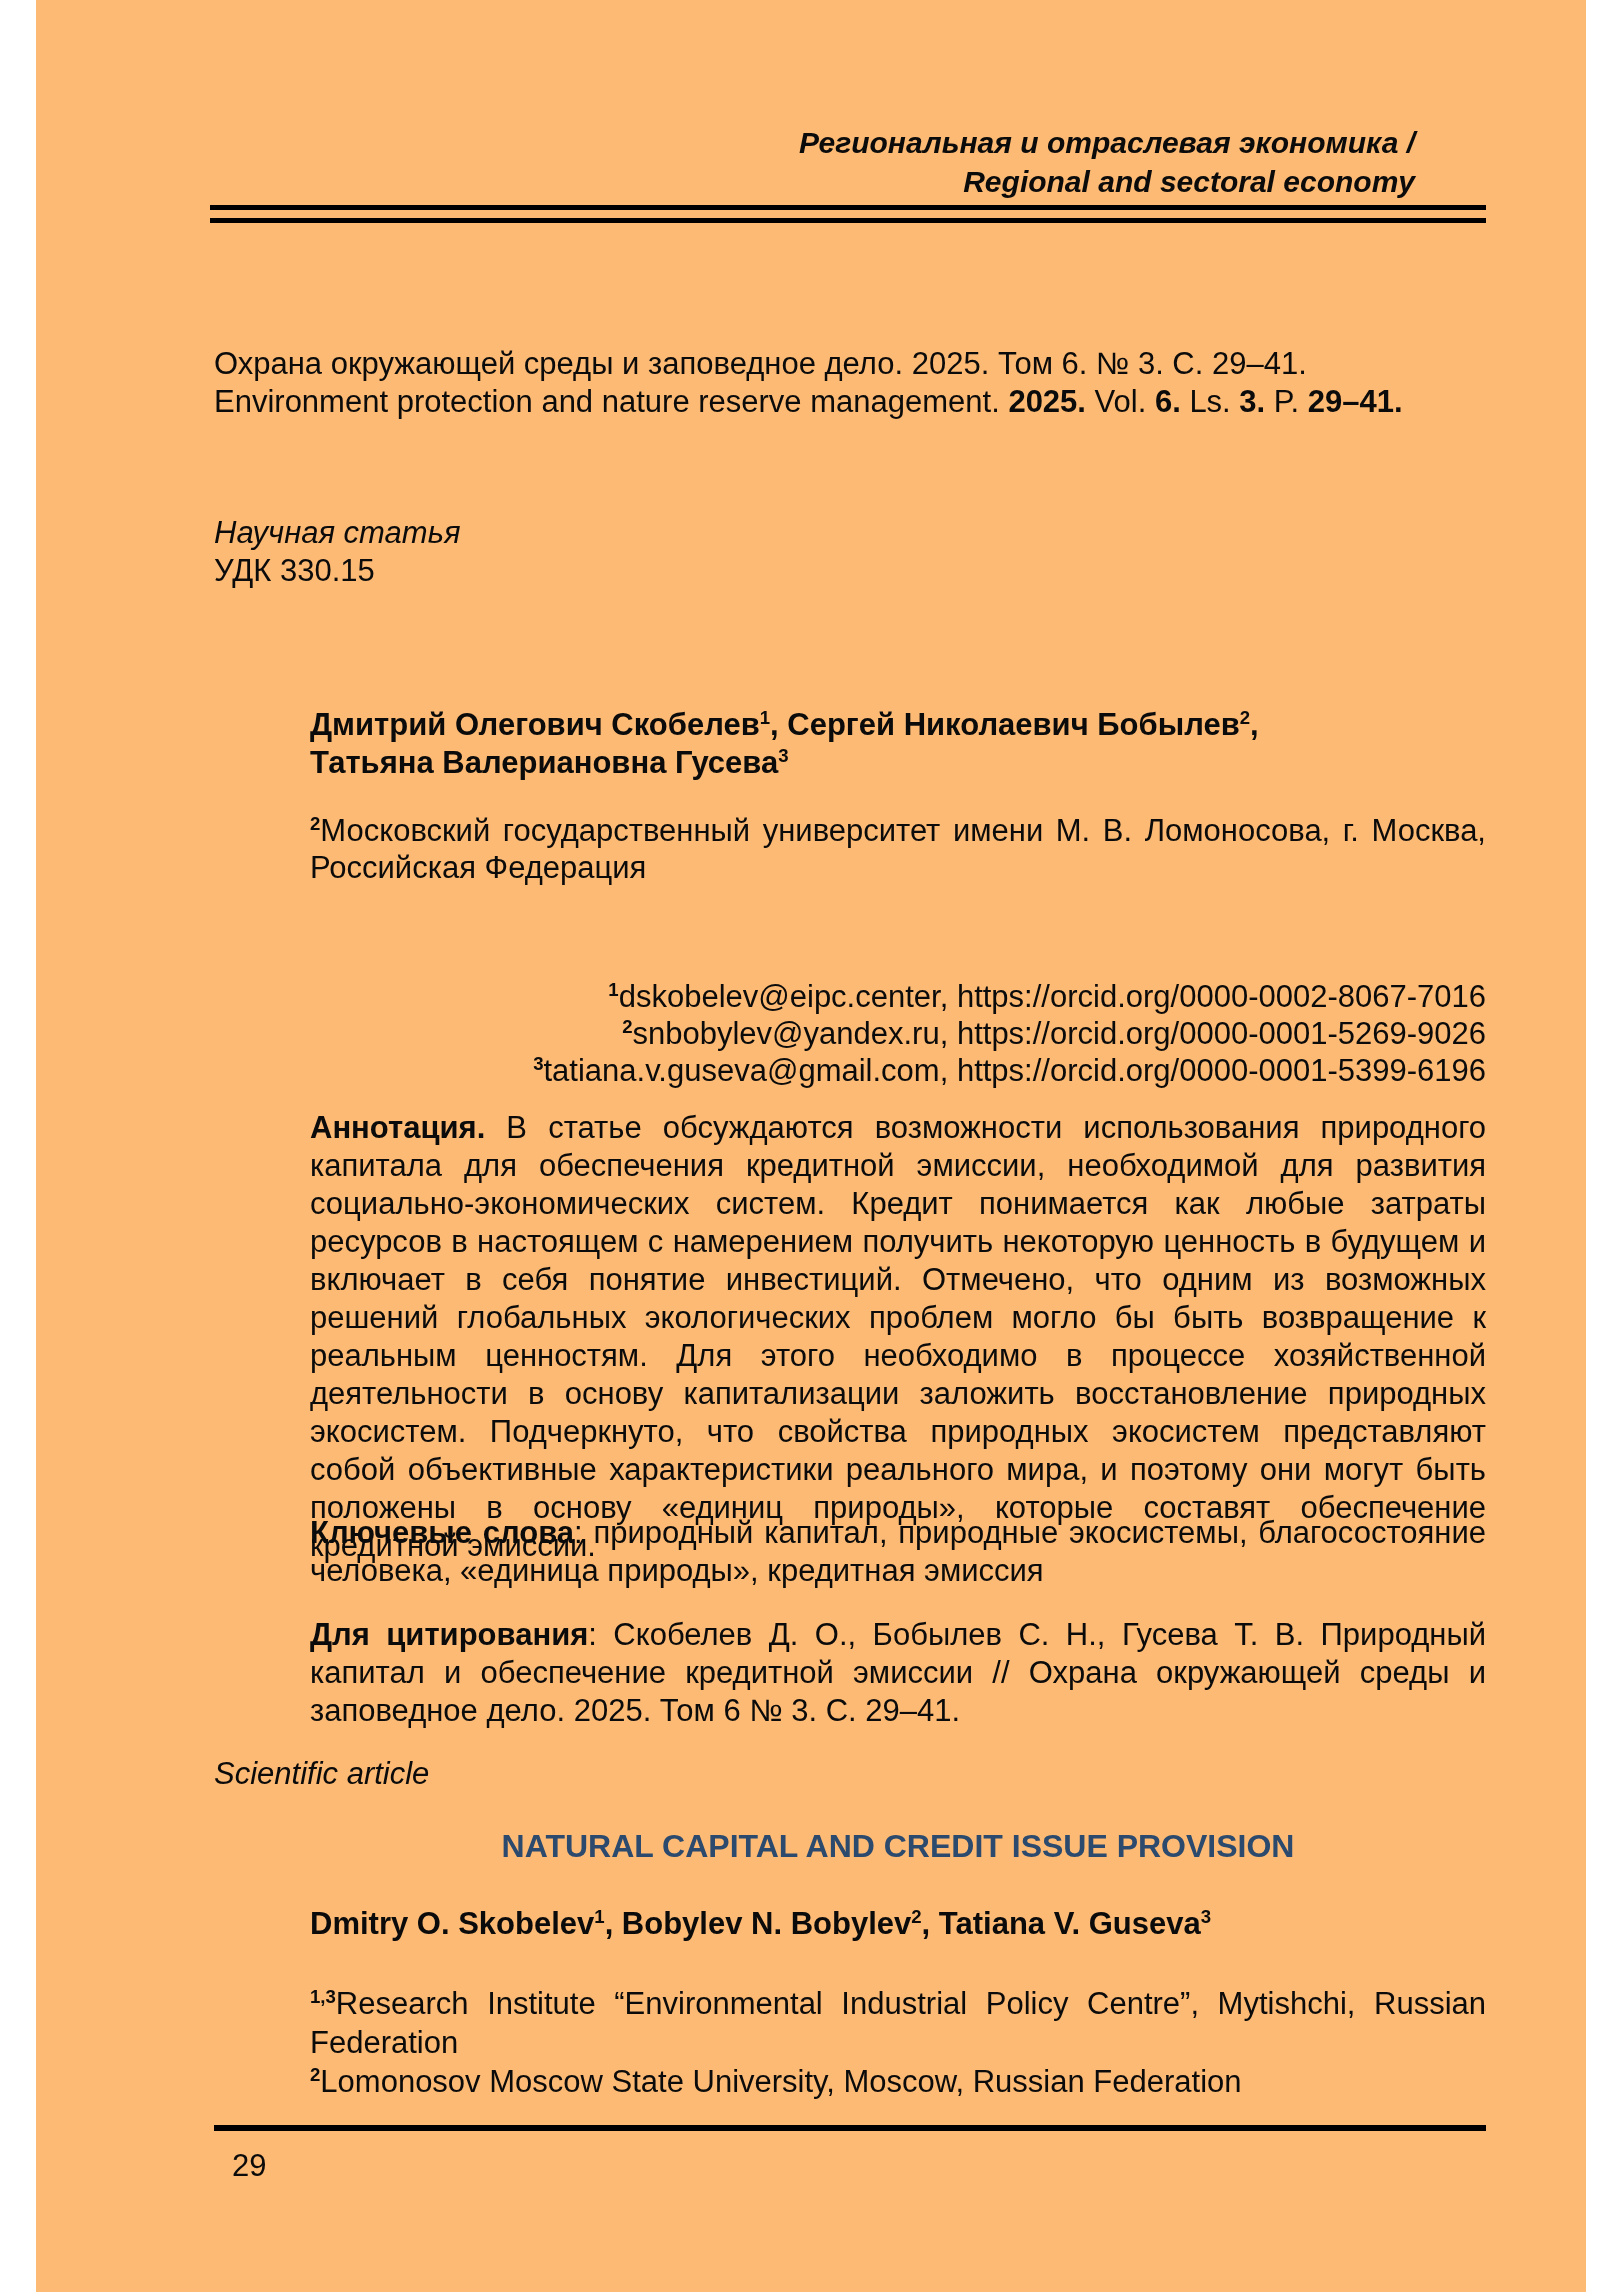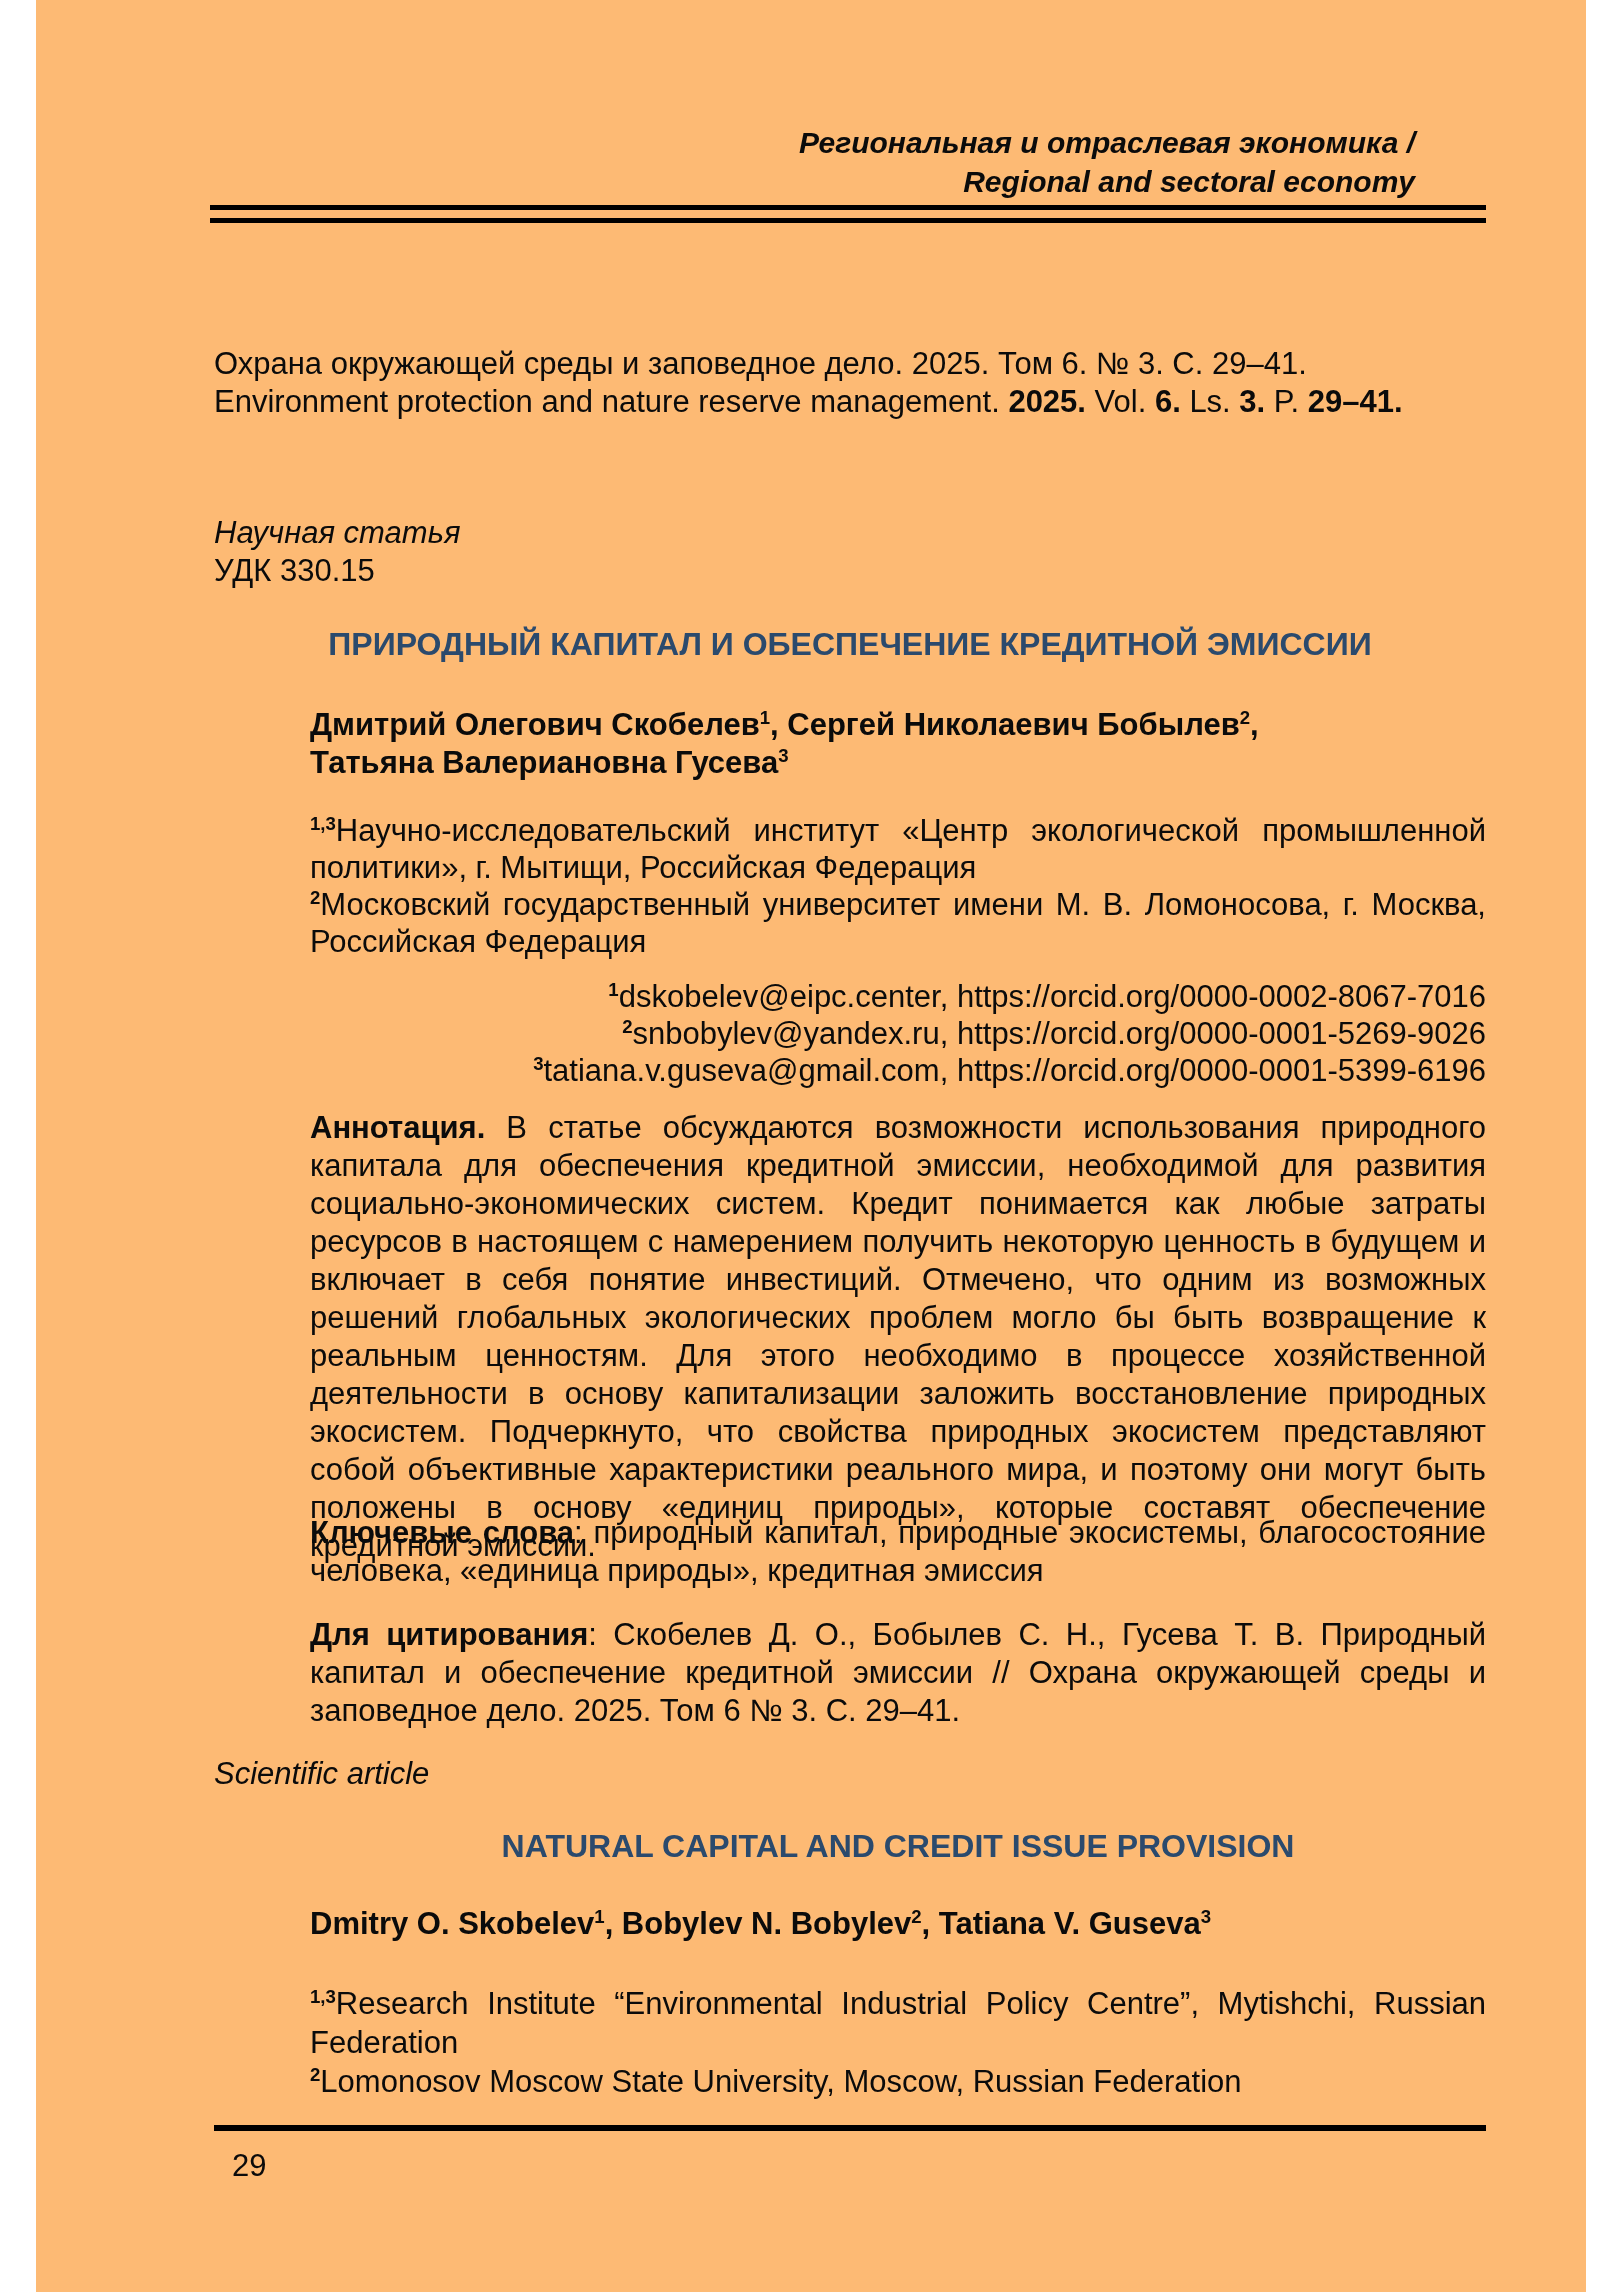--- a/index.html
+++ b/index.html
@@ -84,29 +84,27 @@
   <div class="abs jcite">
     <p class="ru">Охрана окружающей среды и заповедное дело. 2025. Том 6. № 3. С. 29–41.</p>
     <p class="en"><span>Environment protection and nature reserve management. </span><span class="b">2025.</span><span> Vol. </span><span class="b">6.</span><span> Ls. </span><span class="b">3.</span><span> P. </span><span class="b">29–41.</span></p>
   </div>
 
   <div class="abs artinfo">
     <div class="type">Научная статья</div>
     <div class="udc">УДК 330.15</div>
   </div>
 
-  <div class="abs title-ru">ПРИРОДНЫЙ КАПИТАЛ И ОБЕСПЕЧЕНИЕ КРЕДИТНОЙ ЭМИССИИ</div>
 
   <div class="abs authors-ru">
     <div><span>Дмитрий Олегович Скобелев</span><sup>1</sup><span>, Сергей Николаевич Бобылев</span><sup>2</sup><span>,</span></div>
     <div><span>Татьяна Валериановна Гусева</span><sup>3</sup></div>
   </div>
 
   <div class="abs affil-ru">
-    <p><sup class="b">1,3</sup><span>Научно-исследовательский институт «Центр экологической промышленной политики», г. Мытищи, Российская Федерация</span></p>
     <p><sup class="b">2</sup><span>Московский государственный университет имени М. В. Ломоносова, г. Москва, Российская Федерация</span></p>
   </div>
 
   <div class="abs emails">
     <div><sup class="b">1</sup><span>dskobelev@eipc.center, https://orcid.org/0000-0002-8067-7016</span></div>
     <div><sup class="b">2</sup><span>snbobylev@yandex.ru, https://orcid.org/0000-0001-5269-9026</span></div>
     <div><sup class="b">3</sup><span>tatiana.v.guseva@gmail.com, https://orcid.org/0000-0001-5399-6196</span></div>
   </div>
 
   <div class="abs abstract"><span class="b">Аннотация.</span><span> В статье обсуждаются возможности использования природного капитала для обеспечения кредитной эмиссии, необходимой для развития социально-экономических систем. Кредит понимается как любые затраты ресурсов в настоящем с намерением получить некоторую ценность в будущем и включает в себя понятие инвестиций. Отмечено, что одним из возможных решений глобальных экологических проблем могло бы быть возвращение к реальным ценностям. Для этого необходимо в процессе хозяйственной деятельности в основу капитализации заложить восстановление природных экосистем. Подчеркнуто, что свойства природных экосистем представляют собой объективные характеристики реального мира, и поэтому они могут быть положены в основу «единиц природы», которые составят обеспечение кредитной эмиссии.</span></div>

